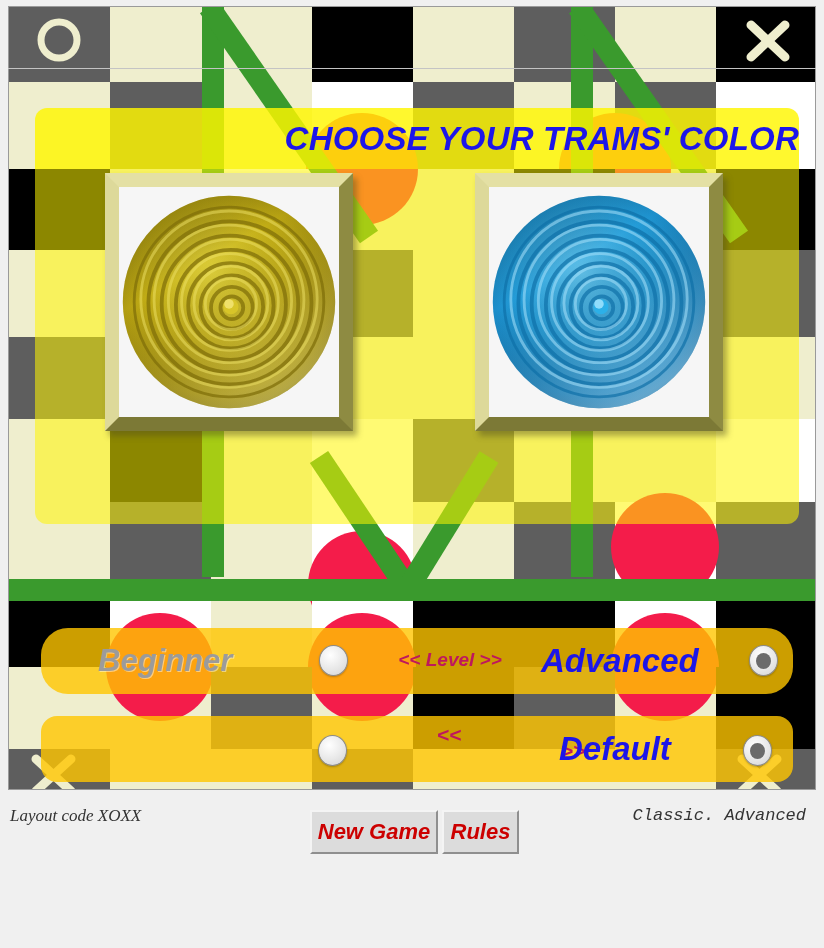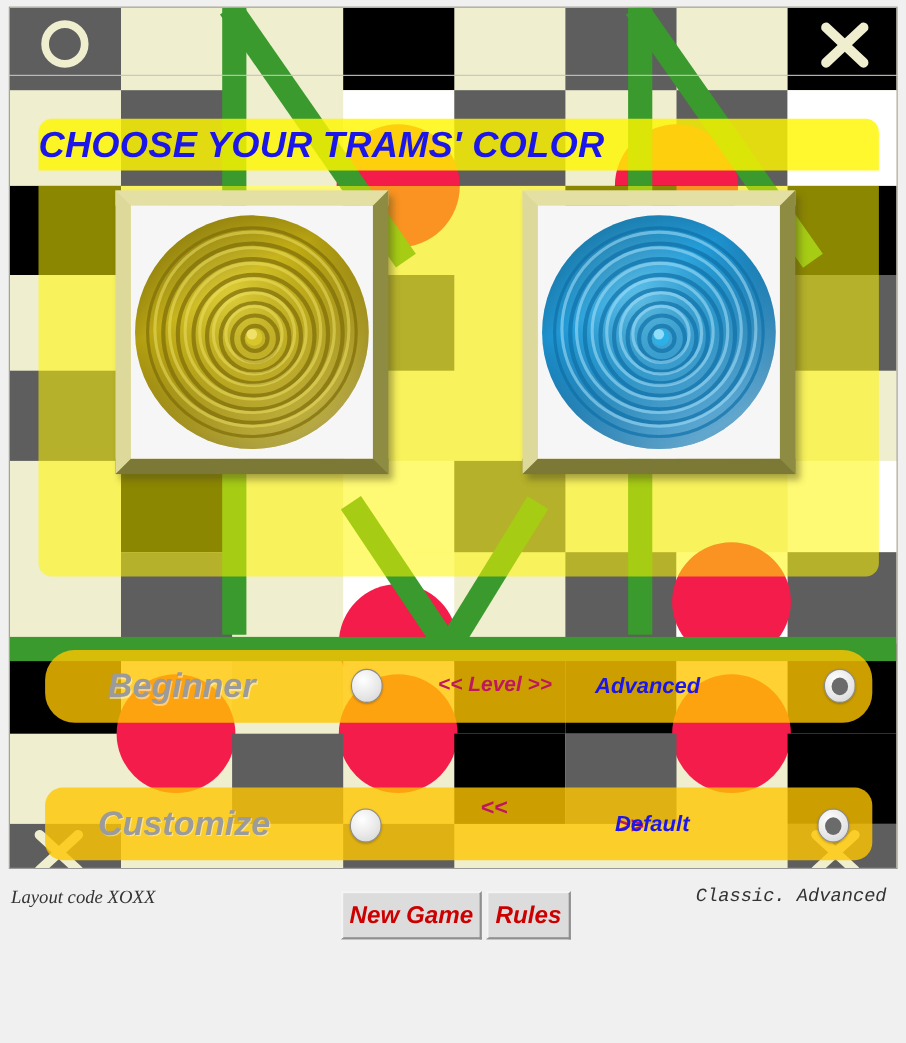--- a/index.html
+++ b/index.html
@@ -33,26 +33,26 @@
     overflow: hidden;
     background: #efeece;
     border: 1px solid #9a9a9a;
   }
   #board-svg { position: absolute; left:0; top:0; }
 
   
   .panel-title {
     position: absolute;
     left: 26px; top: 101px;
-    width: 764px; height: 47px;
+    width: 764px; height: 61px;
     background: rgba(255,246,0,0.82);
     border-radius: 12px 12px 0 0;
     display: flex;
     align-items: center;
-    justify-content: flex-start;
+    justify-content: flex-end;
     z-index: 6;
   }
   .panel-title span {
     font-size: 33px;
     font-weight: bold;
     font-style: italic;
     color: #1d16e8;
     letter-spacing: 0.2px;
     white-space: nowrap;
   }
@@ -114,35 +114,35 @@
     position: absolute;
     left: 32px;
     width: 752px;
     height: 66px;
     background: rgba(255,197,0,0.80);
     border-radius: 16px;
     z-index: 9;
     display: flex;
     align-items: center;
   }
-  #row-level    { top: 584px; border-radius: 27px; }
+  #row-level    { top: 621px; border-radius: 27px; }
   #row-starting { top: 709px; }
 
   .opt-left {
     position: absolute;
     font-size: 31px;
     font-weight: bold;
     font-style: italic;
     color: #9b9b9b;
     text-shadow: 1px 1px 0 rgba(255,255,255,0.45);
     white-space: nowrap;
   }
   .opt-right {
     position: absolute;
-    font-size: 20px;
+    font-size: 33px;
     font-weight: bold;
     font-style: italic;
     color: #1d16e8;
     white-space: nowrap;
   }
   .opt-mid {
     position: absolute;
     font-size: 19px;
     font-weight: bold;
     font-style: italic;
@@ -443,21 +443,20 @@
         <span class="opt-left">Beginner</span>
         <span class="radio radio-left"></span>
         <span class="opt-mid">&lt;&lt; Level &gt;&gt;</span>
         <span class="opt-right">Advanced</span>
         <span class="radio radio-right">
           <span class="dot"></span>
         </span>
       </div>
 
       <div class="opt-row" id="row-starting">
-        <span class="opt-left">Customize</span>
         <span class="radio radio-left"></span>
         <span class="opt-mid arrow-l">&lt;&lt;</span>
         <span class="opt-mid arrow-r">&gt;&gt;</span>
         <span class="opt-right">Default</span>
         <span class="radio radio-right">
           <span class="dot"></span>
         </span>
       </div>
 
     </div>

